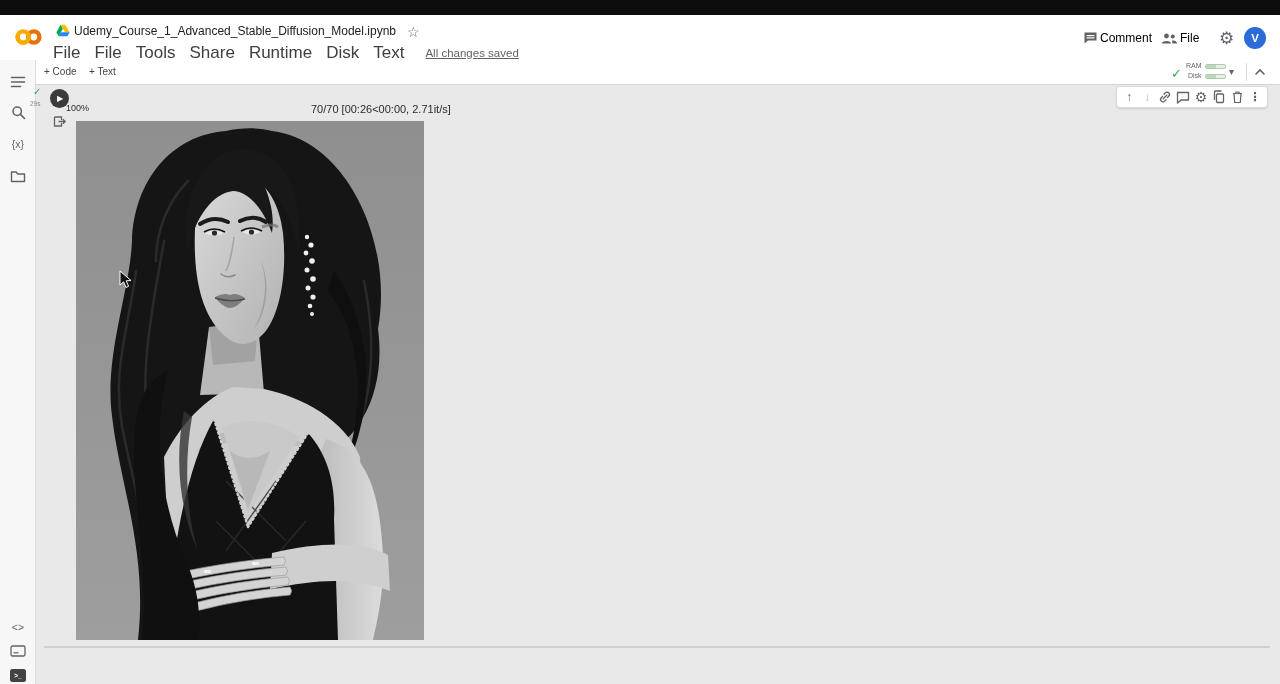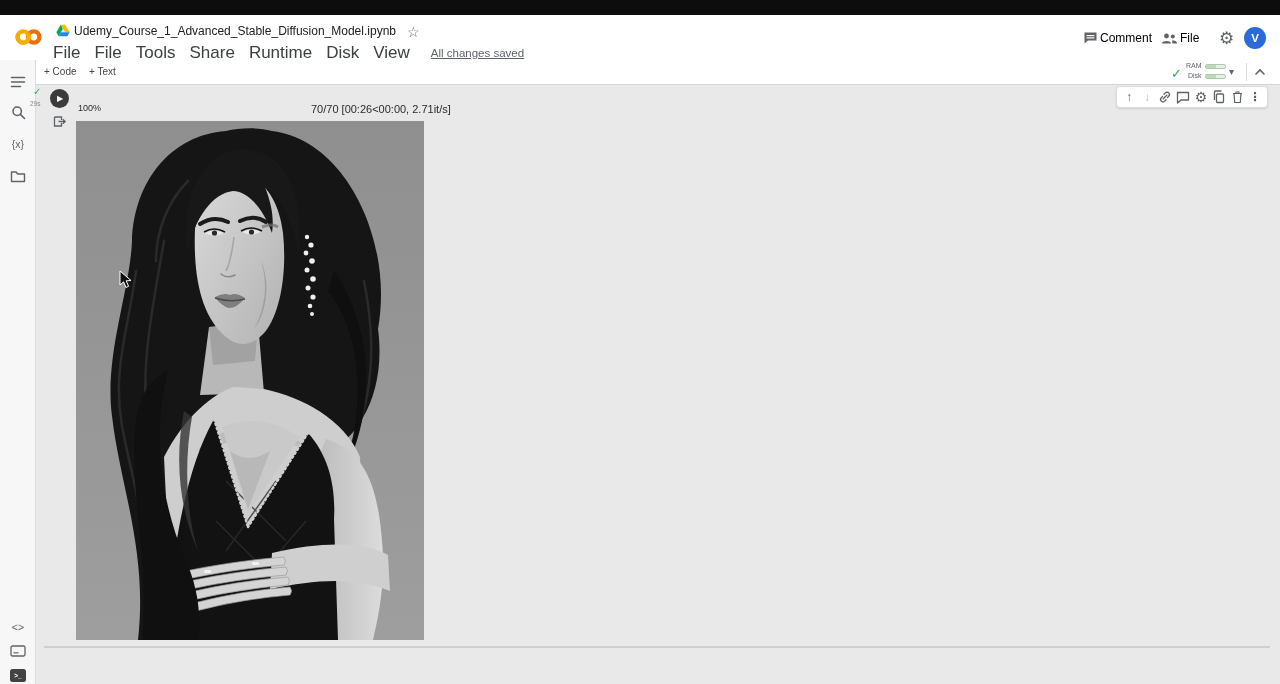--- a/index.html
+++ b/index.html
@@ -92,21 +92,21 @@
   <span class="abs doc-title" style="left:74px; top:9px;">Udemy_Course_1_Advanced_Stable_Diffusion_Model.ipynb</span>
   <span class="abs star" style="left:407px; top:9px;">☆</span>
 
   <nav class="abs menubar" style="left:53px; top:28px;">
     <span class="menu-item">File</span>
     <span class="menu-item">File</span>
     <span class="menu-item">Tools</span>
     <span class="menu-item">Share</span>
     <span class="menu-item">Runtime</span>
     <span class="menu-item">Disk</span>
-    <span class="menu-item">View</span>
+    <span class="menu-item">Text</span>
     <a class="save-status">All changes saved</a>
   </nav>
 
   <div class="abs hdr-action" style="left:1083px; top:16px;">
     <span>
       <svg width="15" height="14" viewBox="0 0 15 14">
         <path d="M1.5 1.5 h12 v8 h-8.5 l-3.5 3 v-3 h0 z" fill="#5f6368"></path>
         <rect x="3.6" y="4" width="7.8" height="1.2" fill="#fff"></rect>
         <rect x="3.6" y="6.3" width="7.8" height="1.2" fill="#fff"></rect>
       </svg>
@@ -202,21 +202,21 @@
 
 
 <span class="abs" style="left:52px; top:114px;">
   <svg width="15" height="15" viewBox="0 0 15 15">
     <path d="M2.5 3 h7 v3 M9.5 9 v3 h-7 v-9" fill="none" stroke="#5f6368" stroke-width="1.3"></path>
     <path d="M6.5 7.5 h6.5 M10.8 5.2 L13.2 7.5 L10.8 9.8" fill="none" stroke="#5f6368" stroke-width="1.3"></path>
   </svg>
 </span>
 
 
-<span class="abs progress-label" style="left:78px; top:103px;">100%</span>
+<span class="abs progress-label" style="left:66px; top:103px;">100%</span>
 <span class="abs progress-track" style="left:104px; top:102px;">
   <span class="progress-fill" style="width: 100%; background: rgb(67, 160, 71);"></span>
 </span>
 <span class="abs progress-status" style="left:311px; top:103px;">70/70 [00:26&lt;00:00, 2.71it/s]</span>
 
 
 <div class="abs cell-toolbar">
   <span class="ct-icon" style="font-size:12px;">↑</span>
   <span class="ct-icon" style="font-size:12px; color:#bdbdbd;">↓</span>
   <span class="ct-icon">

